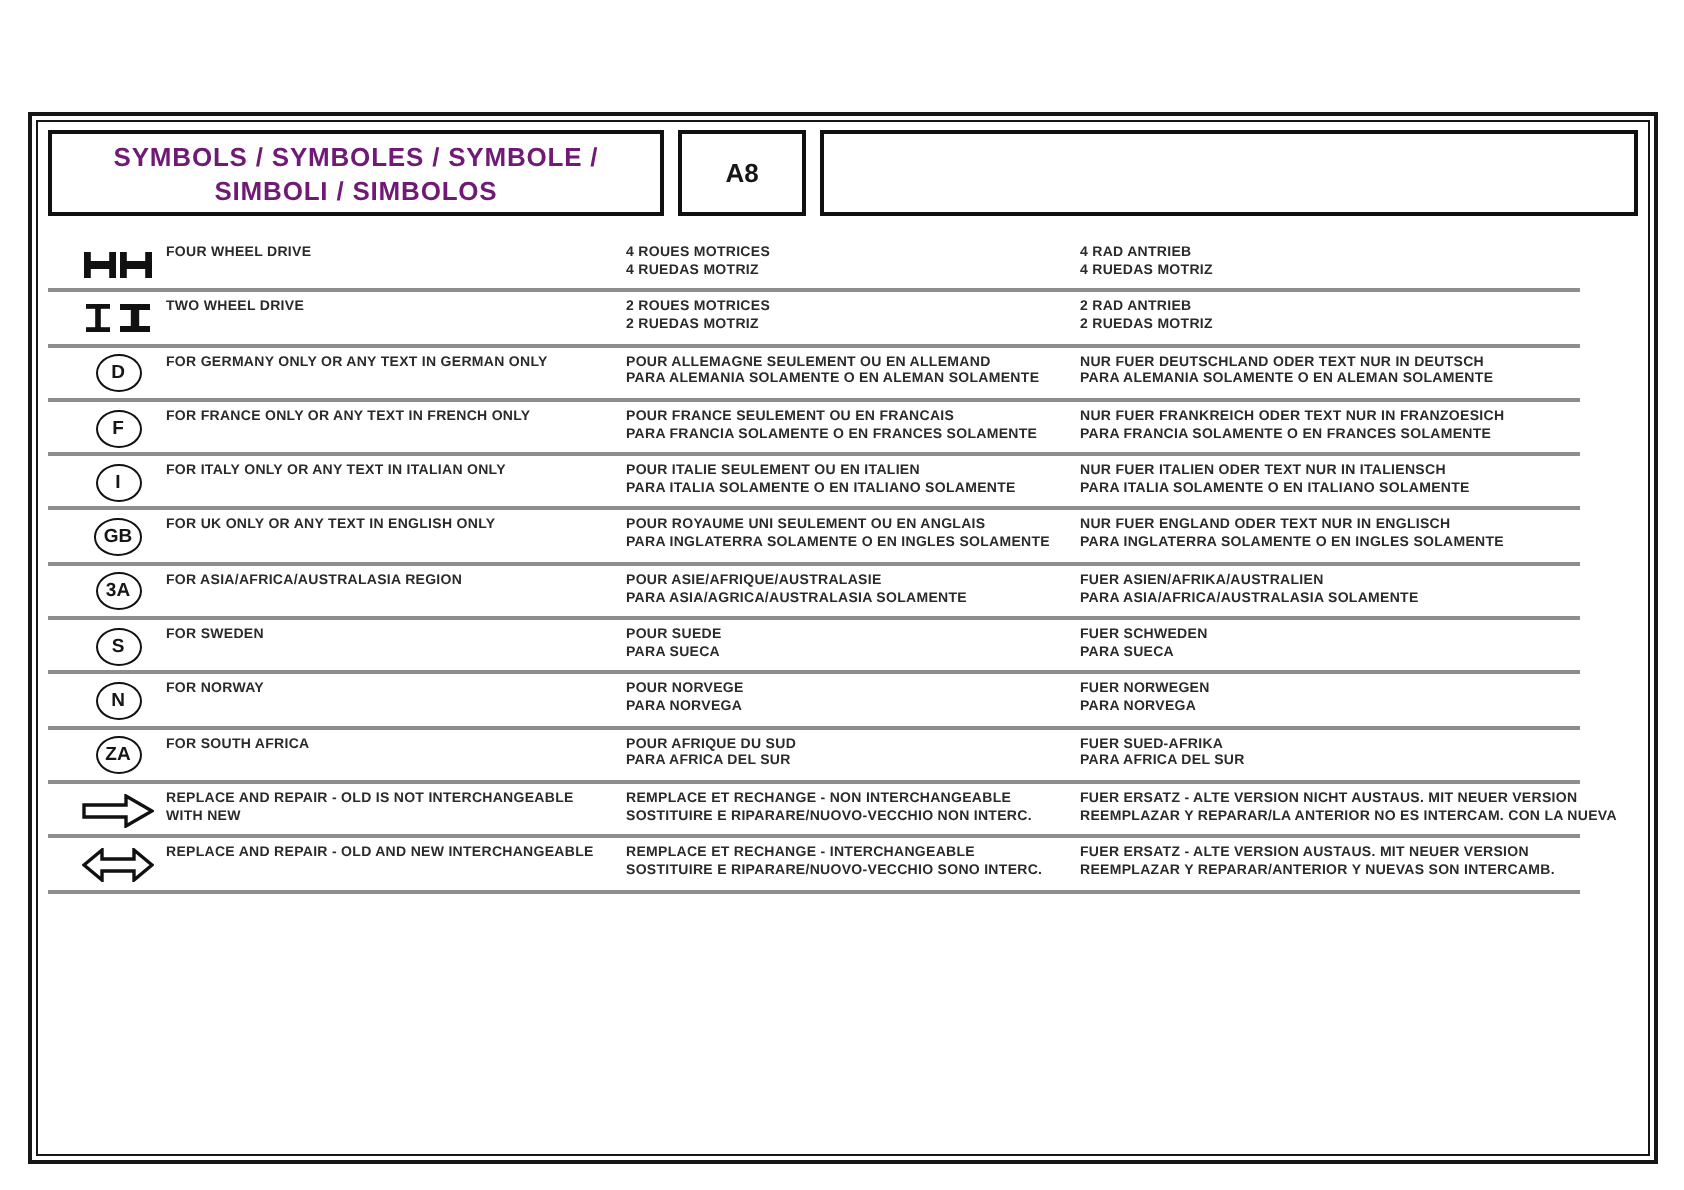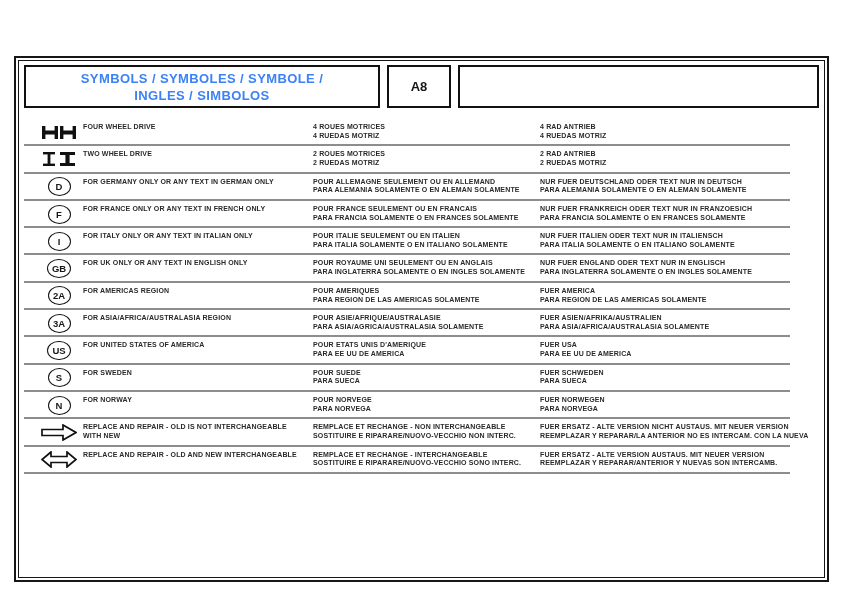--- a/index.html
+++ b/index.html
@@ -13,23 +13,23 @@
   }
   .page-inner{
     position:absolute;left:2px;top:2px;right:2px;bottom:2px;
     border:1px solid #161616;
   }
   .header{
     position:absolute;left:5px;top:4px;right:5px;height:43px;
     display:flex;gap:7px;box-sizing:border-box;
   }
   .title-box{
-    width:356px;border:2px solid #111;box-sizing:border-box;
+    width:308px;border:2px solid #111;box-sizing:border-box;
     text-align:center;font-weight:700;font-size:13px;line-height:17px;
-    letter-spacing:0.4px;padding-top:3px;color:#3b82f6;
+    letter-spacing:0.4px;padding-top:3px;color:#701a75;
   }
   .code-box{
     width:64px;border:2px solid #111;box-sizing:border-box;
     display:flex;align-items:center;justify-content:center;
     font-weight:700;font-size:13px;color:#161616;
   }
   .empty-box{flex:1;border:2px solid #111;box-sizing:border-box;}
   .tbl{position:absolute;left:0;right:0;top:58px;}
   .row{
     height:27.3px;position:relative;display:flex;align-items:flex-start;
@@ -60,21 +60,21 @@
 </style>
 </head>
 <body>
 
 <div class="page">
   <div class="page-inner">
 
     <div class="header">
       <div class="title-box">
         <div>SYMBOLS  /  SYMBOLES  /  SYMBOLE  /</div>
-        <div>INGLES  /  SIMBOLOS</div>
+        <div>SIMBOLI  /  SIMBOLOS</div>
       </div>
       <div class="code-box">A8</div>
       <div class="empty-box"></div>
     </div>
 
     <div class="tbl" id="tbl">
   <div class="row">
     <div class="c-icon">
             <span>
               <svg width="34" height="13" viewBox="0 0 34 13" fill="#111">
@@ -157,56 +157,34 @@
             <span class="oval">GB</span>
           </div>
     <div class="cell c-en">FOR UK ONLY OR ANY TEXT IN ENGLISH ONLY</div>
     <div class="cell c-fr">POUR ROYAUME UNI SEULEMENT OU EN ANGLAIS
 PARA INGLATERRA SOLAMENTE O EN INGLES SOLAMENTE</div>
     <div class="cell c-de">NUR FUER ENGLAND ODER TEXT NUR IN ENGLISCH
 PARA INGLATERRA SOLAMENTE O EN INGLES SOLAMENTE</div>
     <div class="sep"></div>
   </div>
 
-  <div class="row">
-    <div class="c-icon">
-            <span class="oval">2A</span>
-          </div>
-    <div class="cell c-en">FOR AMERICAS REGION</div>
-    <div class="cell c-fr">POUR AMERIQUES
-PARA REGION DE LAS AMERICAS SOLAMENTE</div>
-    <div class="cell c-de">FUER AMERICA
-PARA REGION DE LAS AMERICAS SOLAMENTE</div>
-    <div class="sep"></div>
-  </div>
 
   <div class="row">
     <div class="c-icon">
             <span class="oval">3A</span>
           </div>
     <div class="cell c-en">FOR ASIA/AFRICA/AUSTRALASIA REGION</div>
     <div class="cell c-fr">POUR ASIE/AFRIQUE/AUSTRALASIE
 PARA ASIA/AGRICA/AUSTRALASIA SOLAMENTE</div>
     <div class="cell c-de">FUER ASIEN/AFRIKA/AUSTRALIEN
 PARA ASIA/AFRICA/AUSTRALASIA SOLAMENTE</div>
     <div class="sep"></div>
   </div>
 
 
-  <div class="row">
-    <div class="c-icon">
-            <span class="oval">US</span>
-          </div>
-    <div class="cell c-en">FOR UNITED STATES OF AMERICA</div>
-    <div class="cell c-fr">POUR ETATS UNIS D'AMERIQUE
-PARA EE UU DE AMERICA</div>
-    <div class="cell c-de">FUER USA
-PARA EE UU DE AMERICA</div>
-    <div class="sep"></div>
-  </div>
 
 
   <div class="row">
     <div class="c-icon">
             <span class="oval">S</span>
           </div>
     <div class="cell c-en">FOR SWEDEN</div>
     <div class="cell c-fr">POUR SUEDE
 PARA SUECA</div>
     <div class="cell c-de">FUER SCHWEDEN
@@ -219,20 +197,31 @@
             <span class="oval">N</span>
           </div>
     <div class="cell c-en">FOR NORWAY</div>
     <div class="cell c-fr">POUR NORVEGE
 PARA NORVEGA</div>
     <div class="cell c-de">FUER NORWEGEN
 PARA NORVEGA</div>
     <div class="sep"></div>
   </div>
 
+  <div class="row">
+    <div class="c-icon">
+            <span class="oval">ZA</span>
+          </div>
+    <div class="cell c-en">FOR SOUTH AFRICA</div>
+    <div class="cell c-fr">POUR AFRIQUE DU SUD
+PARA AFRICA DEL SUR</div>
+    <div class="cell c-de">FUER SUED-AFRIKA
+PARA AFRICA DEL SUR</div>
+    <div class="sep"></div>
+  </div>
 
   <div class="row">
     <div class="c-icon">
             <span>
               <svg width="36" height="17" viewBox="0 0 36 17">
                 <path d="M1 5.5 H22 V1 L35 8.5 L22 16 V11.5 H1 Z" fill="#fff" stroke="#111" stroke-width="1.7" stroke-linejoin="miter"></path>
               </svg>
             </span>
           </div>
     <div class="cell c-en">REPLACE AND REPAIR - OLD IS NOT INTERCHANGEABLE

